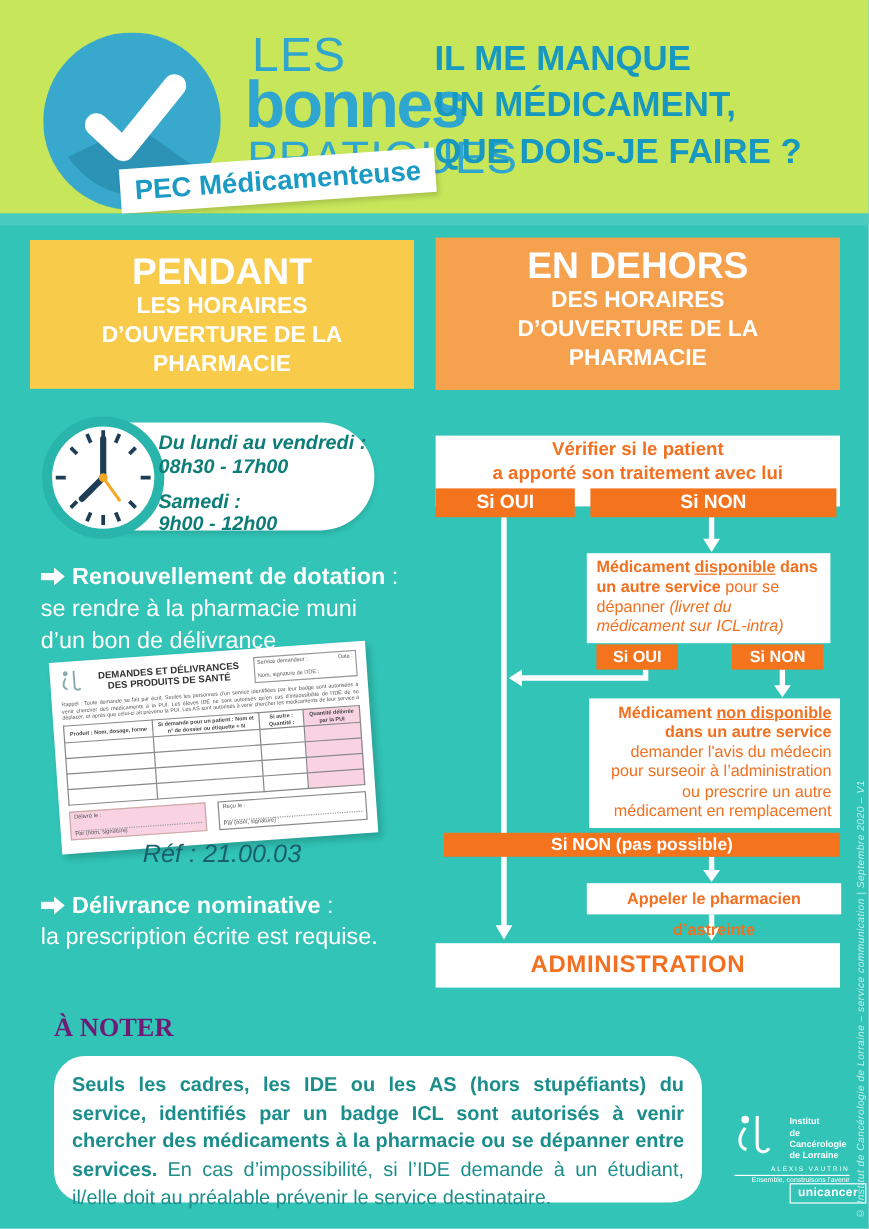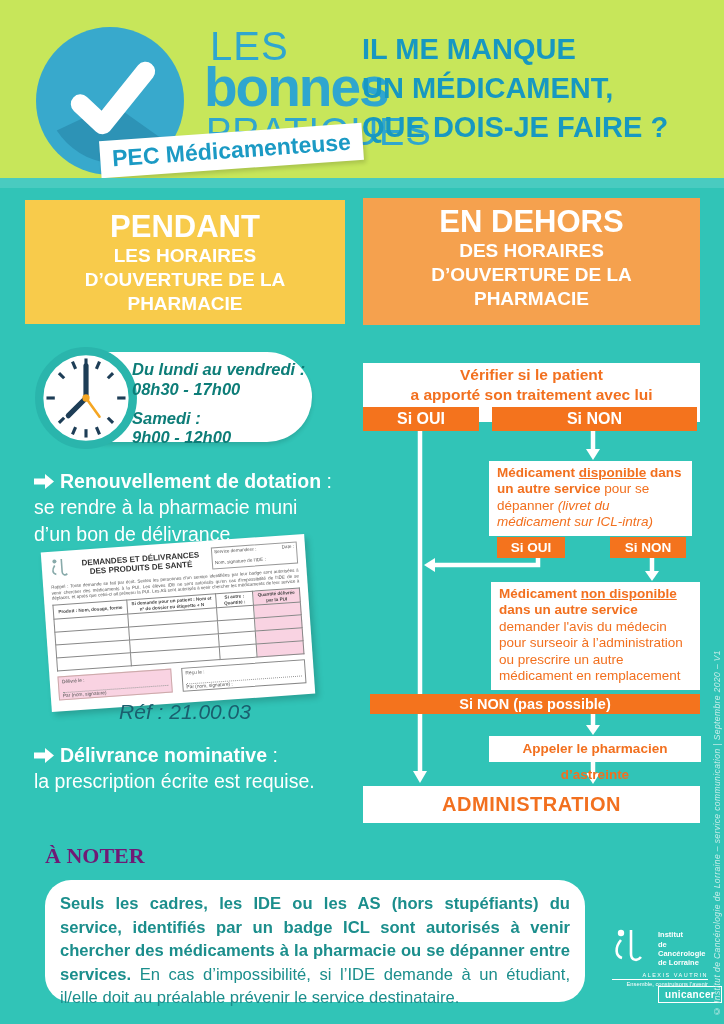--- a/index.html
+++ b/index.html
@@ -61,21 +61,21 @@
   .endehors-box{position:absolute;left:363px;top:198px;width:337px;height:127px;background:#f5a14e;
     text-align:center;color:#ffffff;padding-top:7px;}
   .flow-white{position:absolute;background:#ffffff;color:#f2701f;text-align:center;}
   .verifier-box{left:363px;top:335px;width:337px;height:59px;font-size:15.5px;font-weight:bold;line-height:1.3;padding-top:2px;margin-top:28px;}
   .si-tag{position:absolute;background:#f4731d;color:#ffffff;font-weight:bold;text-align:center;}
   .si-oui-1{left:363px;top:407px;width:116px;height:24px;font-size:16px;line-height:24px;}
   .si-non-1{left:492px;top:407px;width:205px;height:24px;font-size:16px;line-height:24px;}
   .dispo-box{left:489px;top:461px;width:203px;text-align:left;font-size:13.5px;line-height:1.22;padding:4px 7px 5px 8px;}
   .si-oui-2{left:497px;top:537px;width:68px;height:21px;font-size:13.5px;line-height:21px;}
   .si-non-2{left:610px;top:537px;width:76px;height:21px;font-size:13.5px;line-height:21px;}
-  .nondispo-box{left:491px;top:582px;width:209px;text-align:left;font-size:13.5px;line-height:1.22;padding:4px 7px 5px 8px;}
+  .nondispo-box{left:491px;top:582px;width:209px;text-align:right;font-size:13.5px;line-height:1.22;padding:4px 7px 5px 8px;}
   .sinon-bar{left:370px;top:694px;width:330px;height:20px;font-size:14.5px;line-height:20px;}
   .appeler-box{left:489px;top:736px;width:212px;height:26px;font-size:13.5px;font-weight:600;line-height:26px;}
   .admin-box{left:363px;top:786px;width:337px;height:37px;font-size:20px;font-weight:bold;line-height:37px;letter-spacing:0.5px;}
   .u{text-decoration:underline;}
   .it{font-style:italic;}
   #connectors{position:absolute;left:0;top:0;width:724px;height:1024px;pointer-events:none;}
   
   .noter-title{position:absolute;left:45px;top:843px;font-size:22px;font-weight:bold;color:#701a75;font-family:Liberation Serif, serif;}
   .note-box{position:absolute;left:45px;top:880px;width:540px;height:122px;background:#ffffff;
     padding:12px 15px;font-size:16.6px;line-height:1.42;color:#1b8e8c;text-align:justify;border-radius:26px;}

